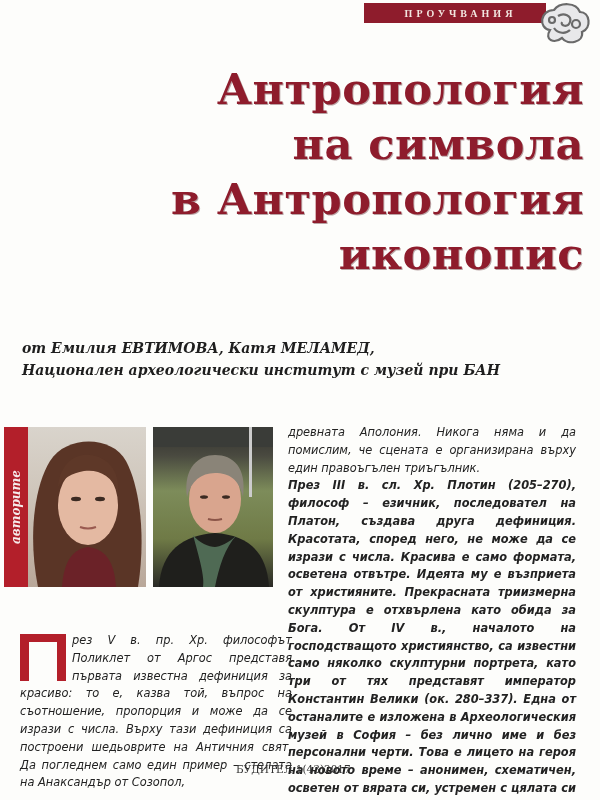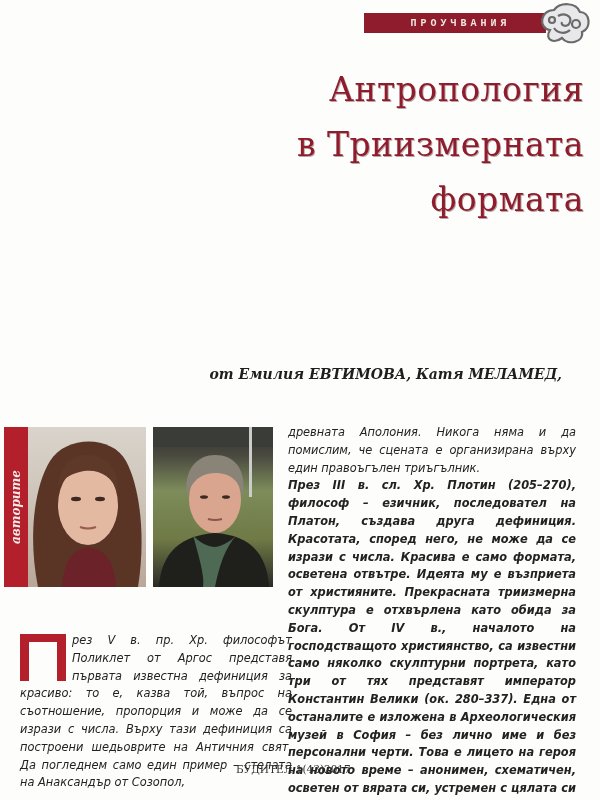--- a/index.html
+++ b/index.html
@@ -1,41 +1,41 @@
 <!DOCTYPE html>
 <html><head>
   <meta charset="utf-8">
   <style>
     * { margin: 0; padding: 0; box-sizing: border-box; }
     html, body { width: 600px; height: 800px; background: #fdfdfb; overflow: hidden; }
     body { position: relative; font-family: "DejaVu Sans", sans-serif; color: #1a1a1a; }
 
     .section-banner {
-      position: absolute; top: 13px; left: 364px; width: 182px; height: 20px;
+      position: absolute; top: 3px; left: 364px; width: 182px; height: 20px;
       background: #8e1c2c;
-      color: #f2e6e0; font-family: Liberation Mono, monospace; font-size: 10px;
+      color: #f2e6e0; font-family: Liberation Serif, serif; font-size: 10px;
       letter-spacing: 4px; font-weight: bold;
       display: flex; align-items: center; justify-content: center; padding-left: 11px;
     }
     .ornament {
       position: absolute; top: 0; left: 530px; width: 64px; height: 46px;
     }
 
     .title {
       position: absolute; top: 62px; right: 16px; width: 560px;
       text-align: right;
-      font-family: "DejaVu Serif", serif; font-weight: normal;
-      color: #8e1c2c; font-size: 33px; line-height: 55px;
+      font-family: "DejaVu Serif", serif; font-weight: bold;
+      color: #8e1c2c; font-size: 43px; line-height: 55px;
       letter-spacing: 0.5px;
       text-shadow: 1px 1px 0 rgba(60,0,10,0.35);
     }
     .title div { white-space: nowrap; }
 
     .byline {
-      position: absolute; top: 363px; right: 38px; width: 540px; text-align: right;
+      position: absolute; top: 337px; right: 38px; width: 540px; 
       font-family: "DejaVu Serif", serif; font-weight: bold; font-style: italic;
       font-size: 14px; line-height: 22px; color: #1e1e1e;
     }
 
     .authors-tab {
       position: absolute; left: 4px; top: 427px; width: 24px; height: 160px;
       background: #b31f2a;
       display: flex; align-items: center; justify-content: center;
     }
     .authors-tab span {
@@ -88,26 +88,28 @@
     <path d="M20 30 C8 28 10 10 24 10 C30 2 46 2 50 12 C60 12 62 28 52 32 C54 42 38 46 32 38 C24 44 14 40 20 30 Z" fill="#e8e8ea"></path>
     <path d="M28 16 C34 12 42 16 40 22 C38 28 30 26 32 22"></path>
     <path d="M24 28 C28 34 36 34 40 30"></path>
     <circle cx="46" cy="24" r="4"></circle>
     <circle cx="22" cy="20" r="3"></circle>
   </g>
 </svg>
 
 <div class="title">
   <div>Антропология</div>
-  <div>в Триизмерната</div>
-  <div>формата</div>
+  <div>на символа</div>
+  <div>в Антропология</div>
+  <div>иконопис</div>
 </div>
 
 <div class="byline">
   <div>от Емилия ЕВТИМОВА, Катя МЕЛАМЕД,</div>
+  <div>Национален археологически институт с музей при БАН</div>
 </div>
 
 <div class="authors-tab">
   <span>авторите</span>
 </div>
 
 <div class="photo photo1">
   <svg viewBox="0 0 118 160" preserveAspectRatio="none">
     <path d="M10 160 C0 110 6 60 22 34 C38 8 84 8 98 34 C112 60 118 110 110 160 Z" fill="#5a3526"></path>
     <ellipse cx="60" cy="78" rx="30" ry="40" fill="#e4b9a2"></ellipse>

